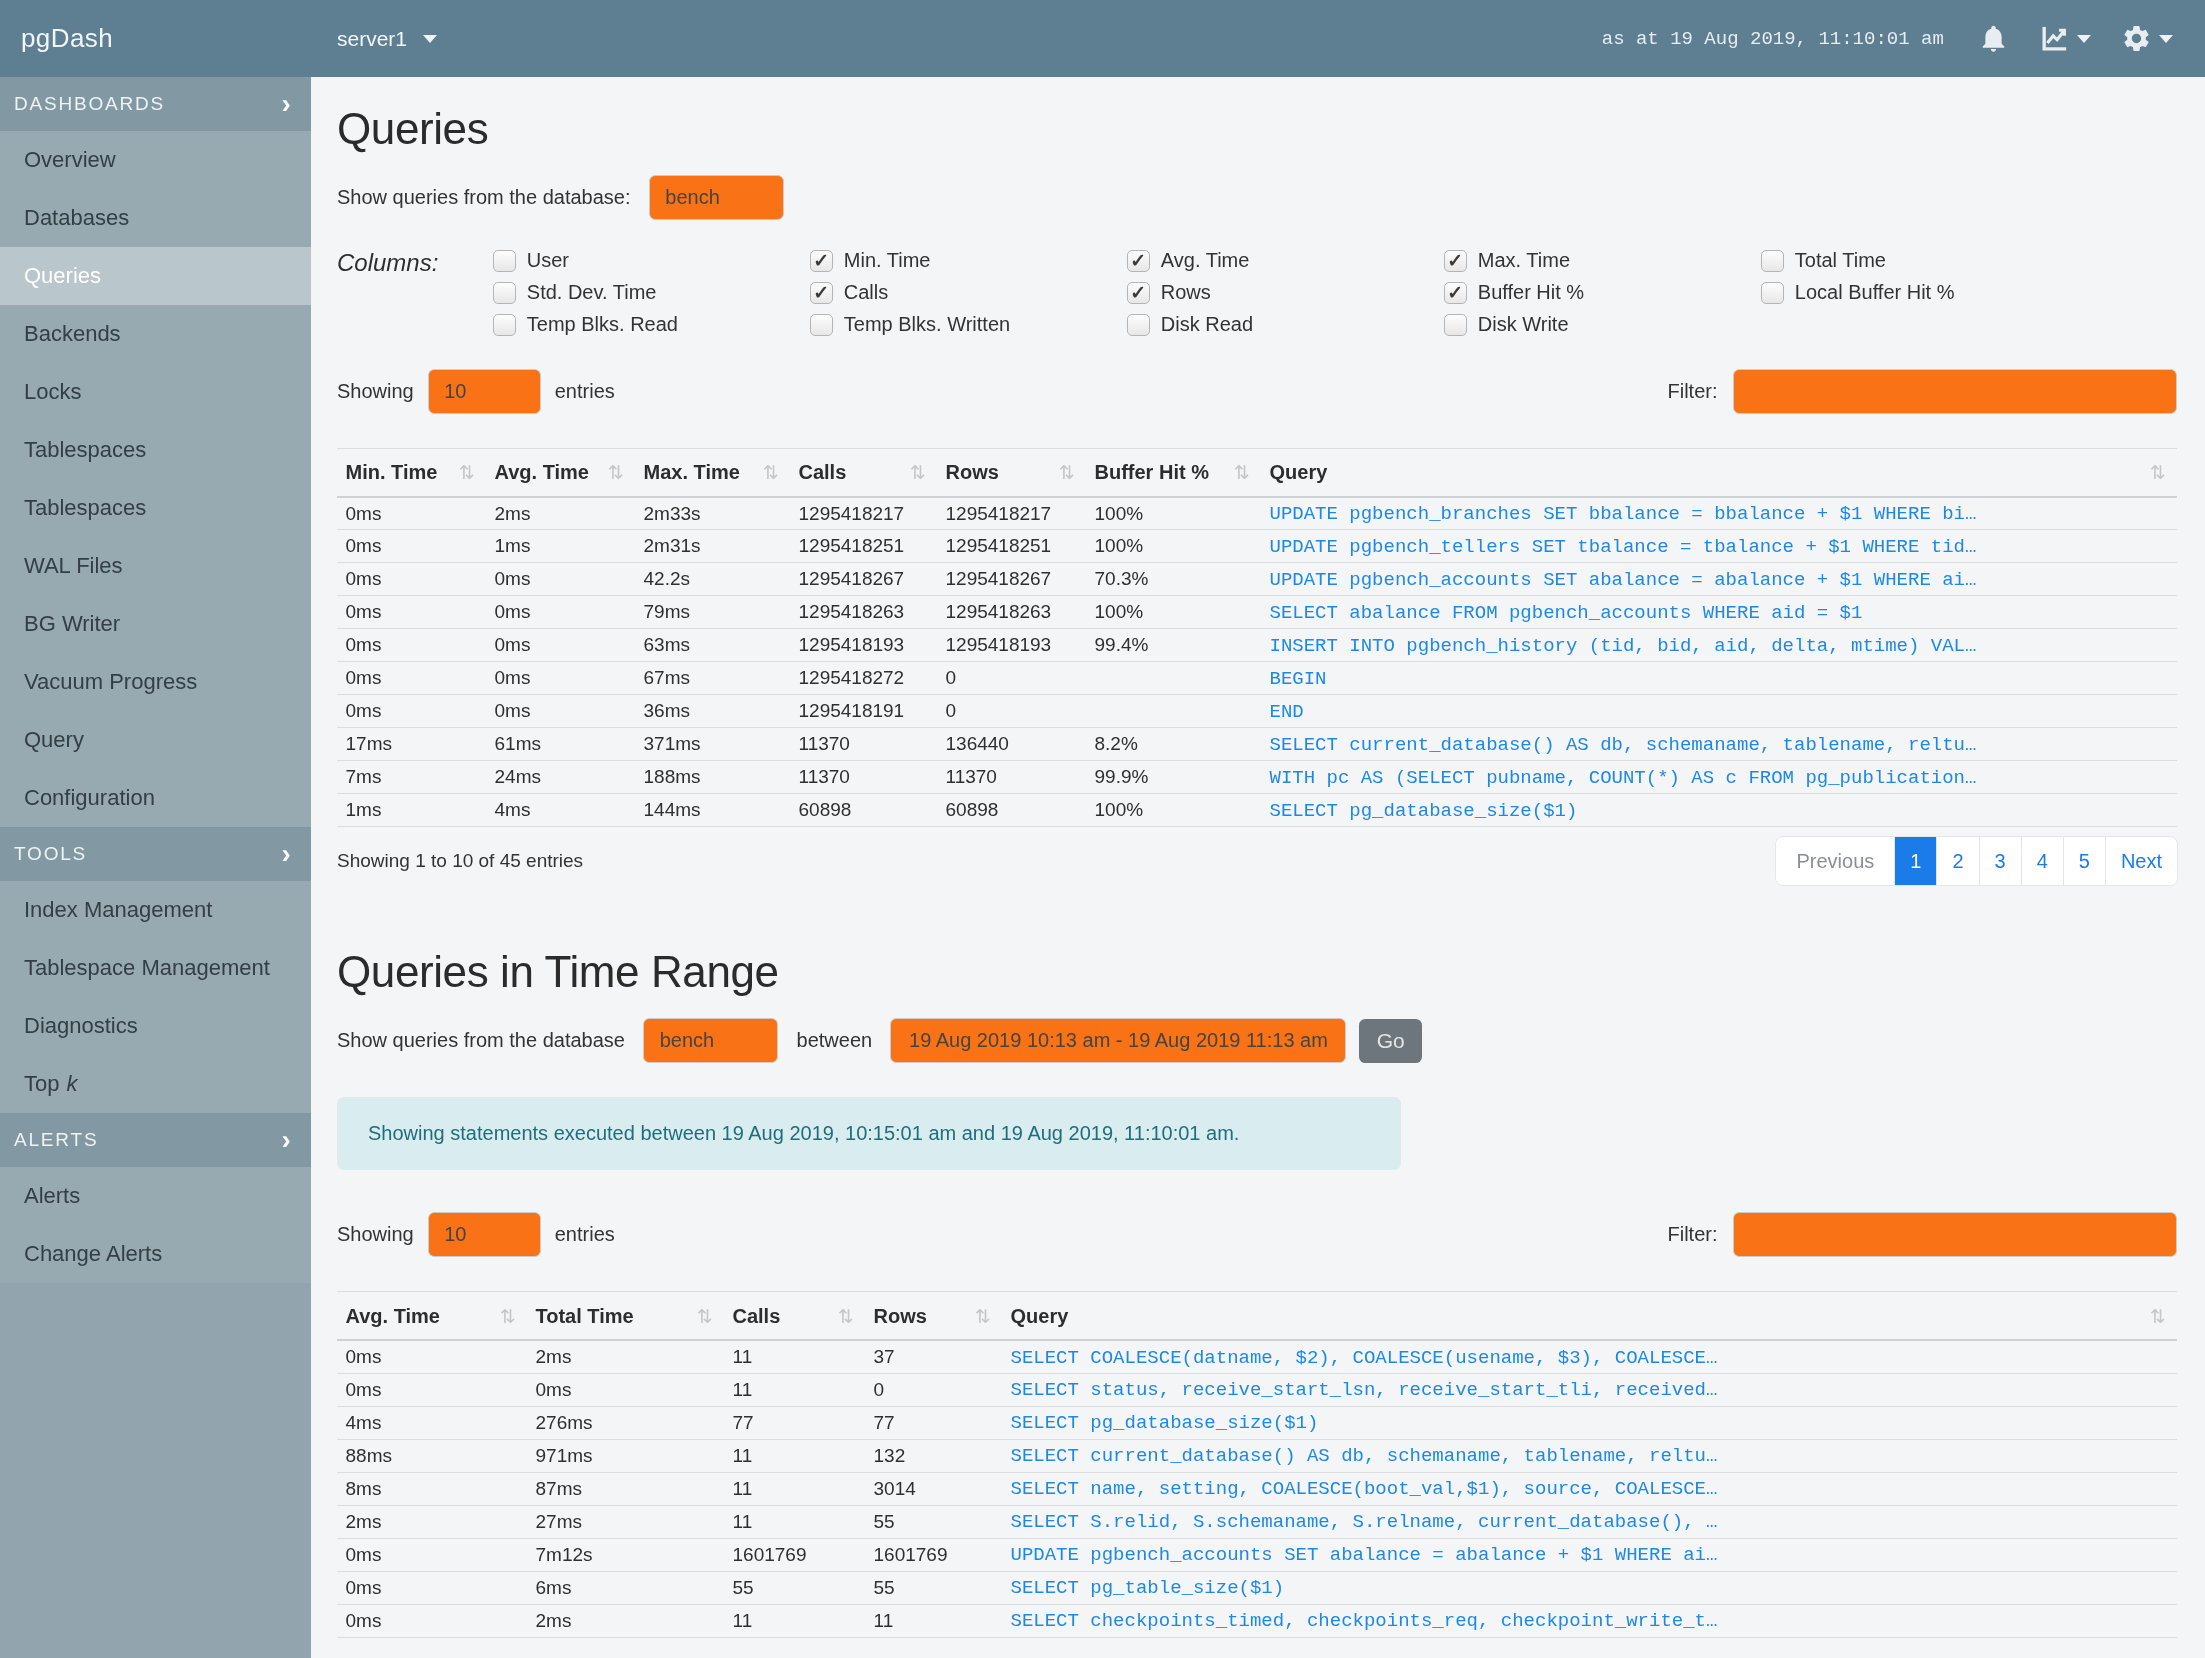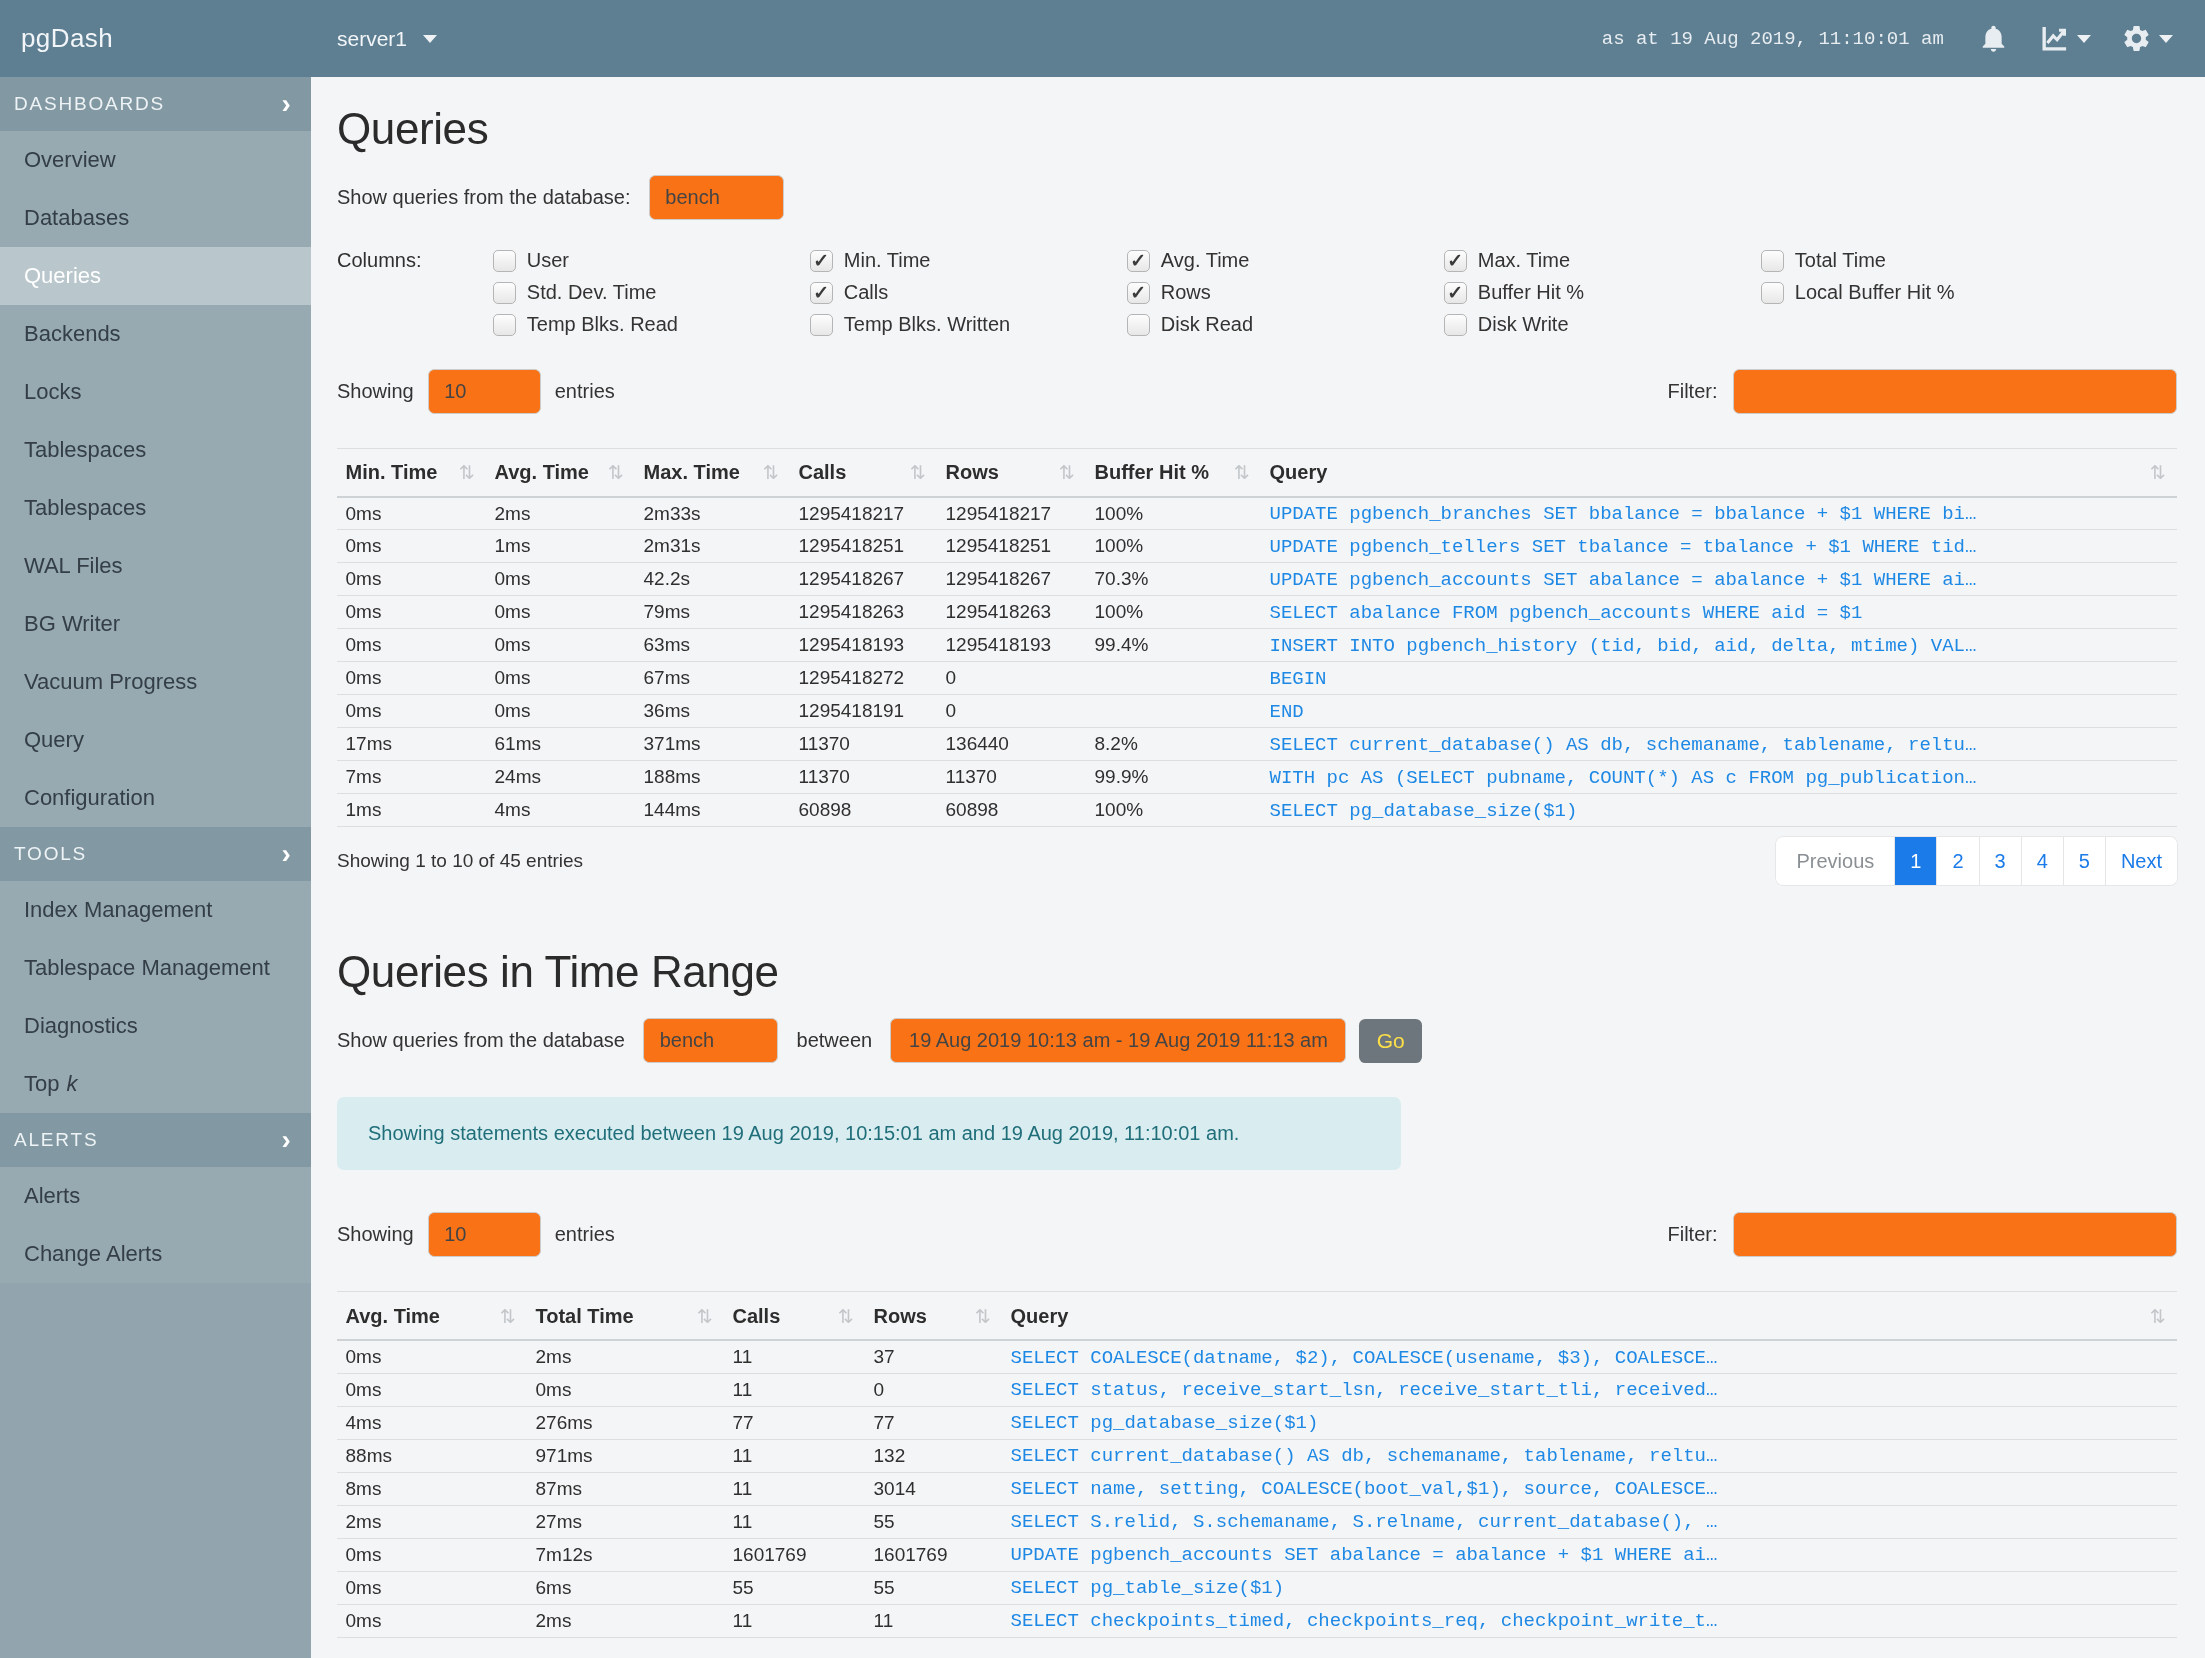--- a/index.html
+++ b/index.html
@@ -67,21 +67,21 @@
   .lbl { font-size:20px; color:#333; }
   input.text {
     background:#f97316; border:0.7px solid #ccc; border-radius:6.3px;
     font-size:20px; color:#444; padding:0 15.5px; height:45px; outline:none;
     font-family:"Liberation Sans", sans-serif;
   }
   .db-input { width:135px; margin-left:18.3px; }
 
   
   .columns-grid { display:flex; margin-top:25px; }
-  .columns-label { width:156px; font-size:20px; padding-top:4.2px; }
+  .columns-label { width:156px; font-size:24px; padding-top:4.2px;font-style:italic; }
   .col-group { width:317px; display:flex; flex-direction:column; }
   .cb-item { display:flex; align-items:center; height:32px; cursor:pointer; }
   .checkbox {
     width:22.5px; height:22.5px; border:1.4px solid #b5b5b5; border-radius:5px;
     background:linear-gradient(#fdfdfd,#e7e7e7);
     display:flex; align-items:center; justify-content:center;
     margin-right:11.3px; flex:none;
   }
   .checkbox .mark { font-size:19px; font-weight:bold; color:#3a3a3a; line-height:1; }
   .cb-label { font-size:20px; color:#333; white-space:nowrap; }
@@ -130,21 +130,21 @@
   .page:first-child { border-left:none; }
   .page.prev { color:#8a8f94; padding:0 20px; }
   .page.active { background:#1b7be8; color:#fff; }
 
   
   .range-title { margin-top:62px; }
   .bench2 { width:135px; margin:0 18.3px; }
   .range-input { width:456px; height:44px; text-align:center; margin-left:18.3px; }
   .go-button {
     height:44px; padding:0 17.6px; margin-left:12.7px; border:none; cursor:pointer;
-    background:#6d757d; color:#fde047; font-size:21px; border-radius:6.3px;
+    background:#6d757d; color:#e5e5e5; font-size:21px; border-radius:6.3px;
     font-family:"Liberation Sans", sans-serif;
   }
   .alert {
     margin-top:34px; width:1064px; height:73px; background:#d9edf1;
     border-radius:7px; display:flex; align-items:center; padding:0 31px;
     font-size:20px; color:#1f6e79;
   }
   .controls-row.second { margin-top:42px; }
 </style>
 </head>

